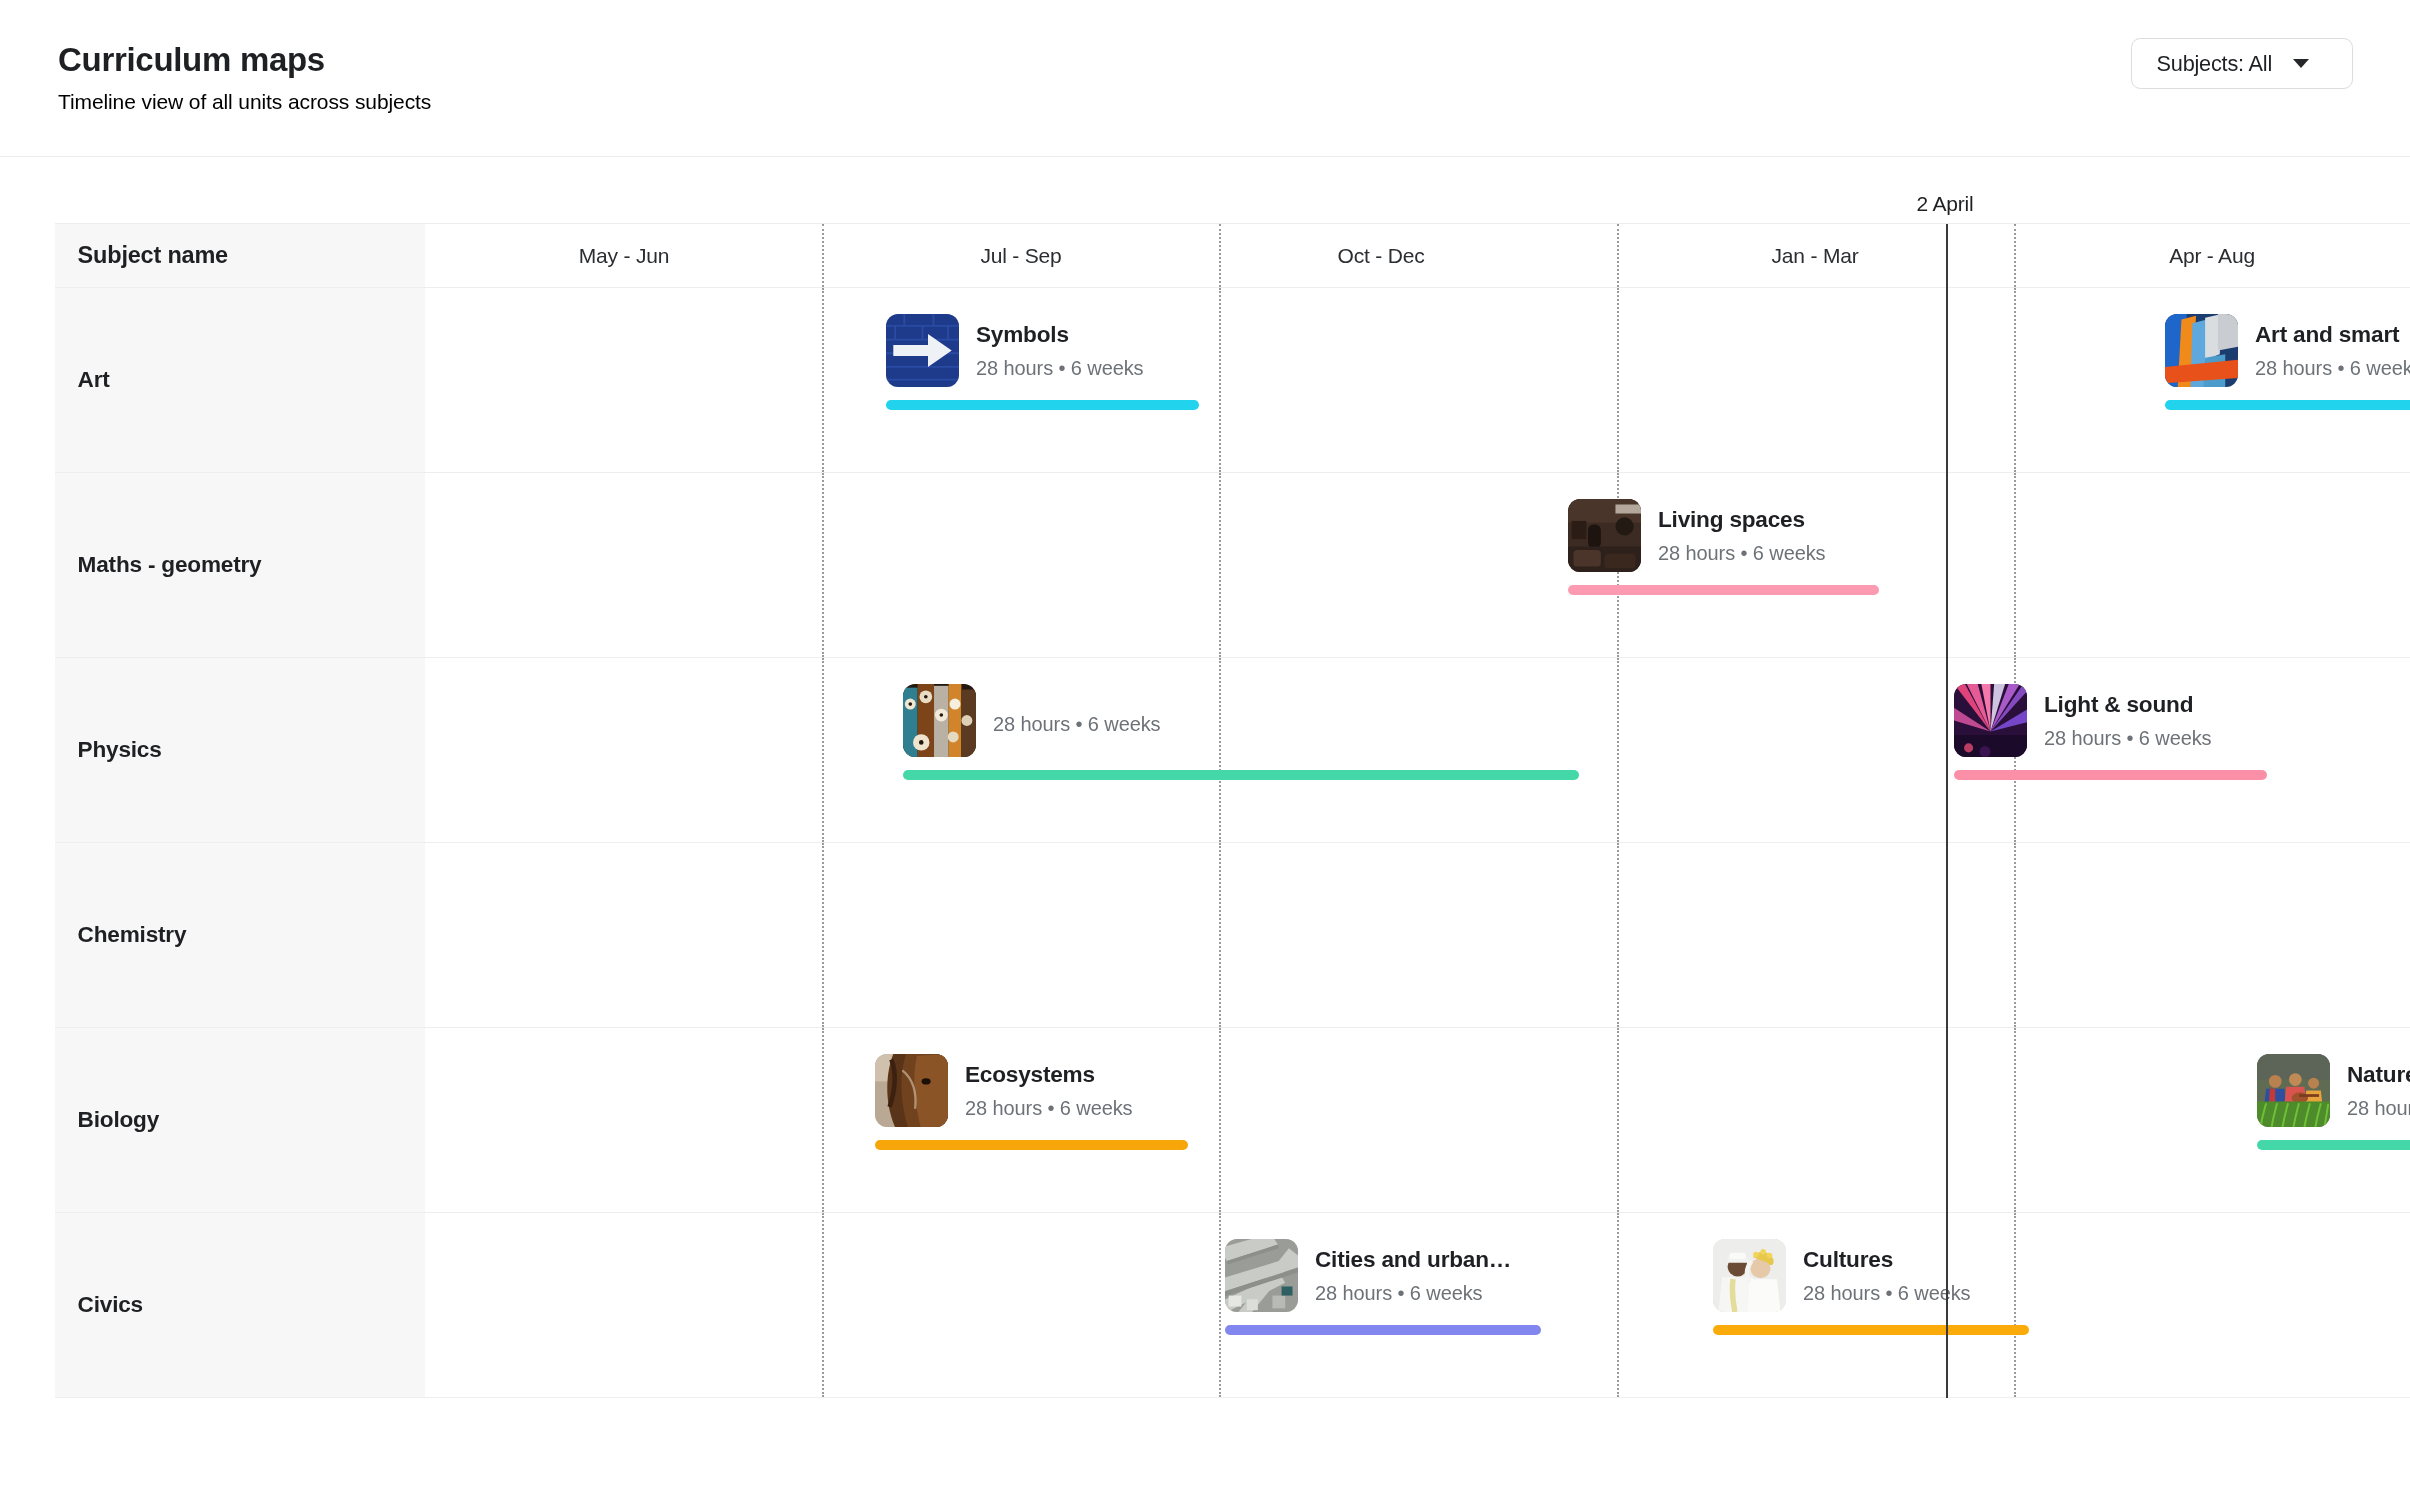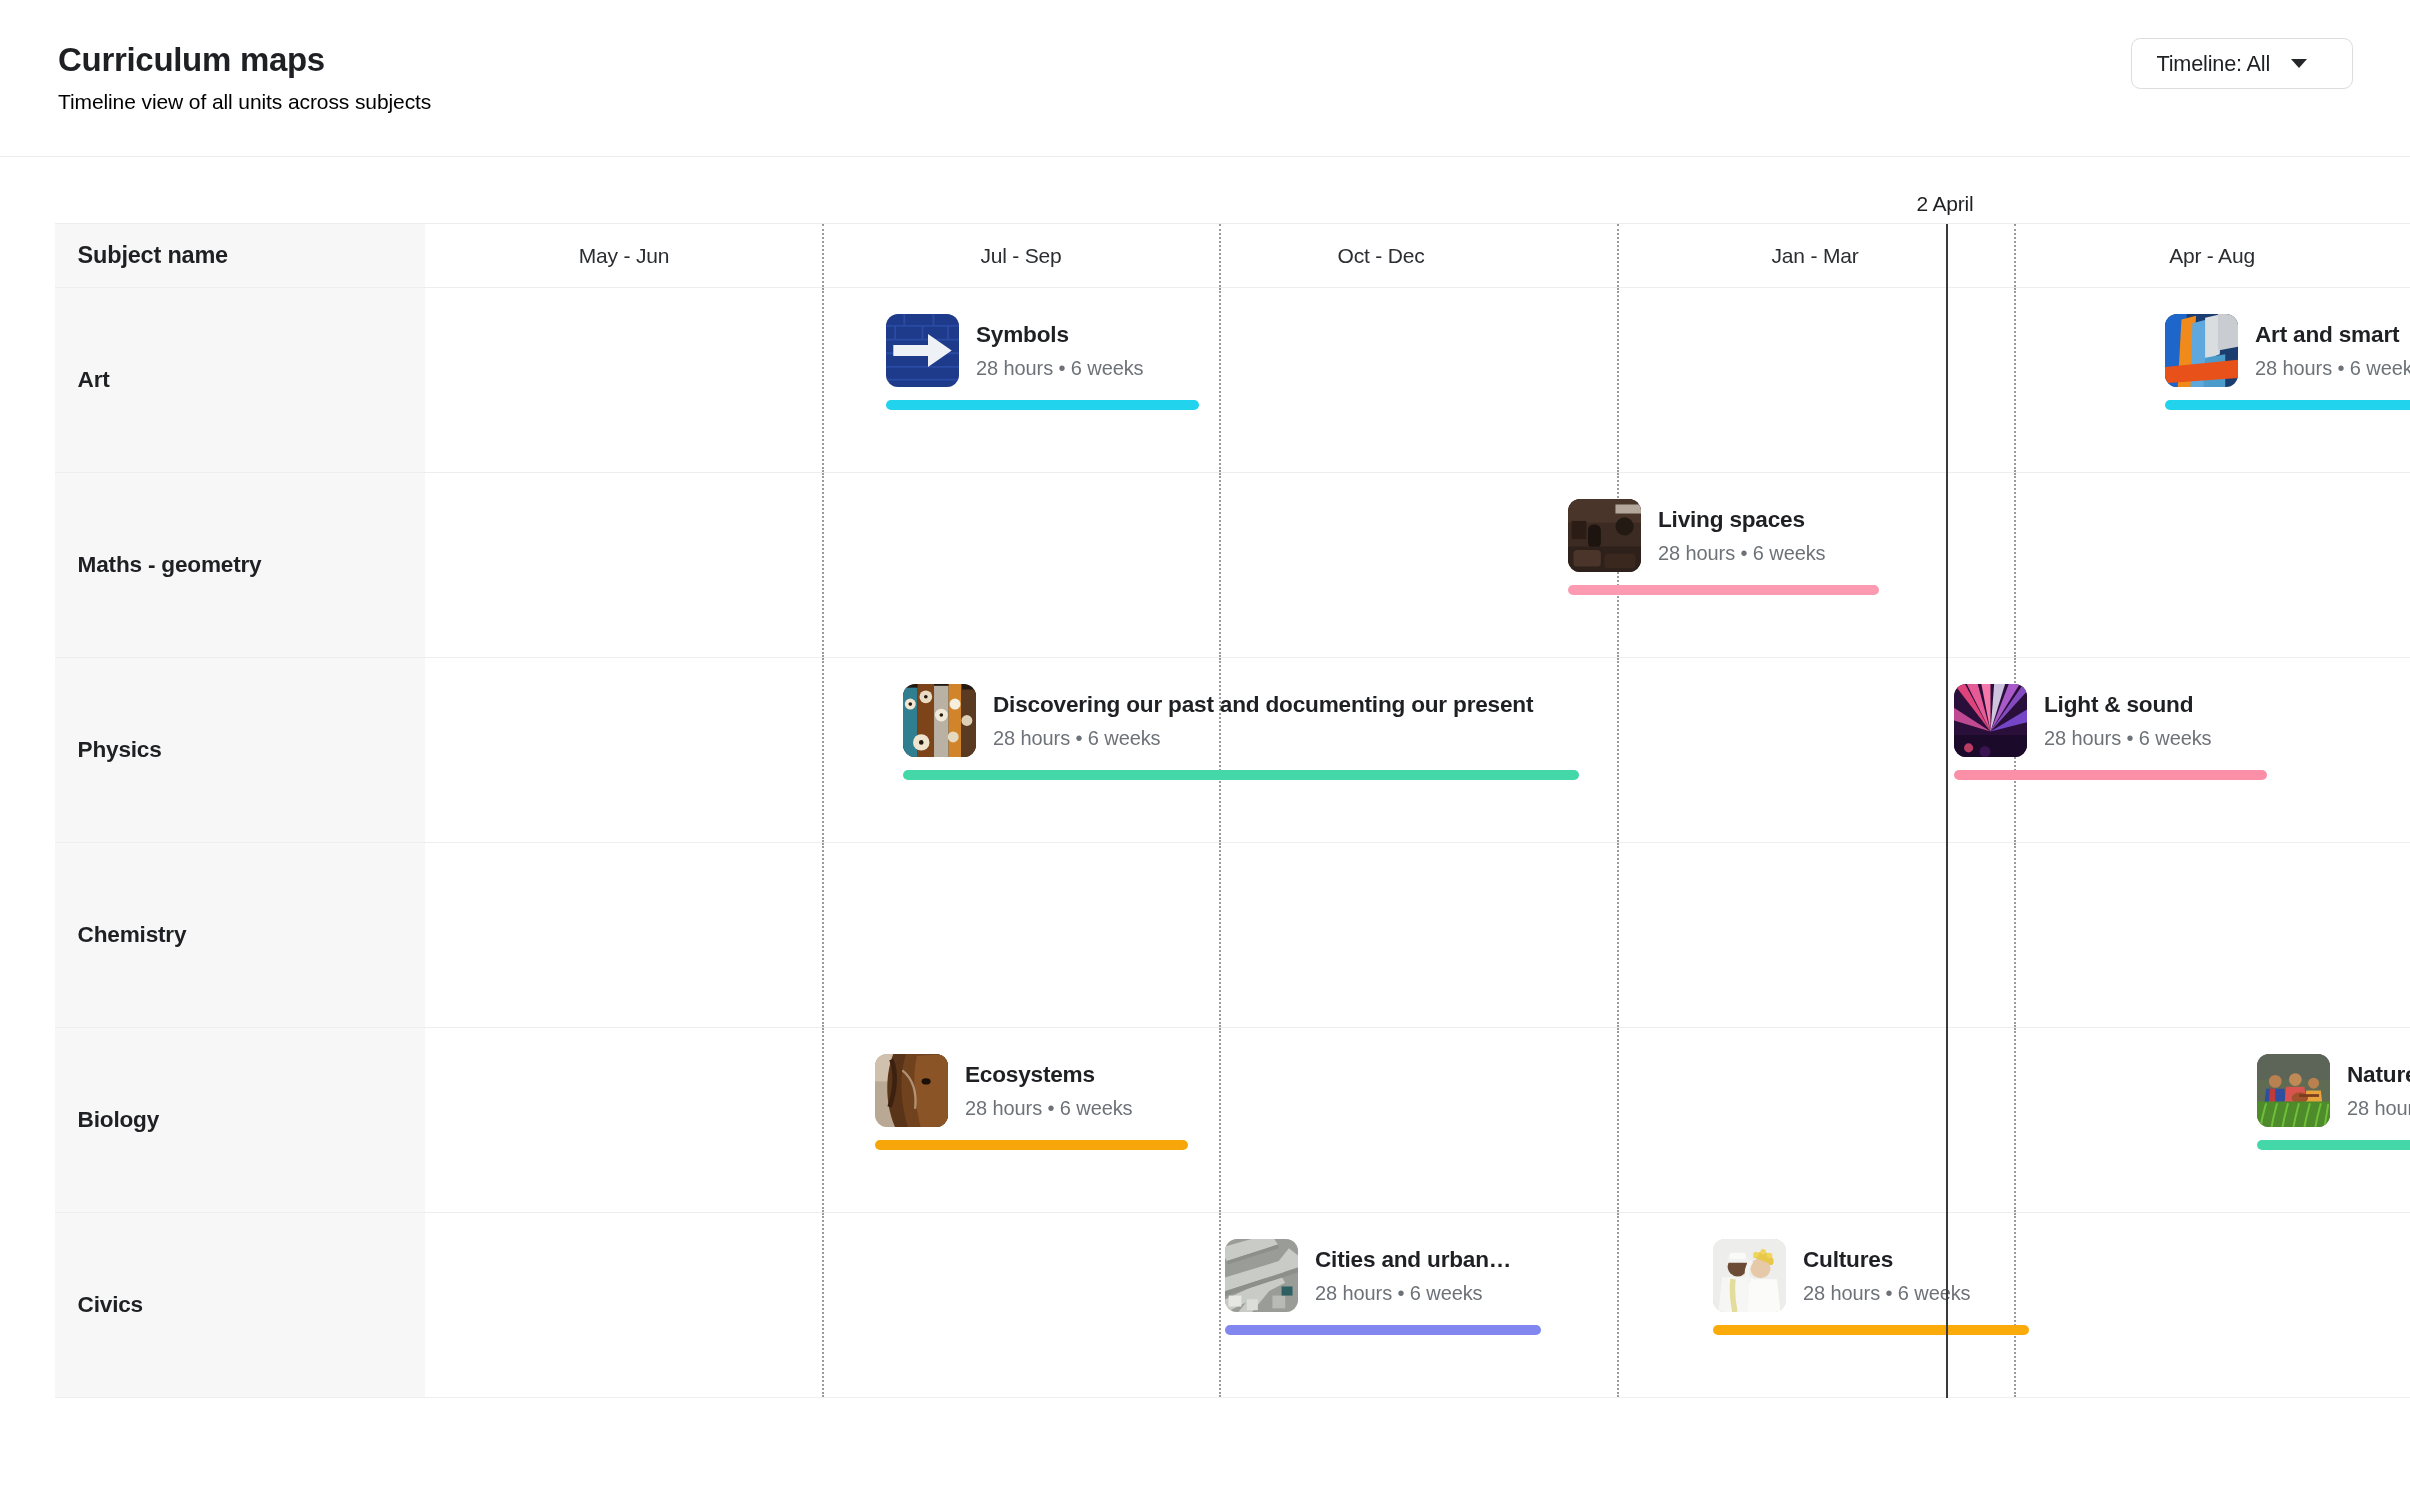--- a/index.html
+++ b/index.html
@@ -211,21 +211,21 @@
 <body>
 
 <div id="app">
 
   <div class="page-header">
     <div class="header-text">
       <div class="page-title">Curriculum maps</div>
       <div class="page-subtitle">Timeline view of all units across subjects</div>
     </div>
     <div class="subjects-filter">
-      <span class="subjects-filter-label">Timeline: All</span>
+      <span class="subjects-filter-label">Subjects: All</span>
       <span class="chevron-down"></span>
     </div>
   </div>
 
   <div class="timeline-top">
     <div class="today-label" id="today-label" style="left: 1945px;">2 April</div>
   </div>
 
   <div class="timeline-table" id="timeline-table">
 
@@ -363,21 +363,20 @@
         <circle cx="42" cy="34" r="7" fill="#f2ead9"></circle>
                   <circle cx="42" cy="34" r="2" fill="#23180f"></circle>
         <circle cx="57" cy="22" r="6" fill="#f6efdd"></circle>
         <circle cx="20" cy="64" r="9" fill="#efe5cf"></circle>
                   <circle cx="20" cy="64" r="2.5" fill="#23180f"></circle>
         <circle cx="55" cy="58" r="6" fill="#e5d9c0"></circle>
         <circle cx="70" cy="40" r="6" fill="#ddd0b6"></circle>
                 </svg>
               </div>
               <div class="unit-text">
-                <div class="unit-title">Discovering our past and documenting our present</div>
                 <div class="unit-meta">28 hours • 6 weeks</div>
               </div>
             </div>
             <div class="unit-bar" style="width: 676px; background: rgb(68, 215, 168);"></div>
           </div>
           <div class="unit-card" style="left: 1529px; top: 26px;">
             <div class="unit-card-main">
               <div class="unit-thumb">
                 <svg viewBox="0 0 80 80">
                   <rect width="80" height="80" fill="#2a0f3a"></rect>

